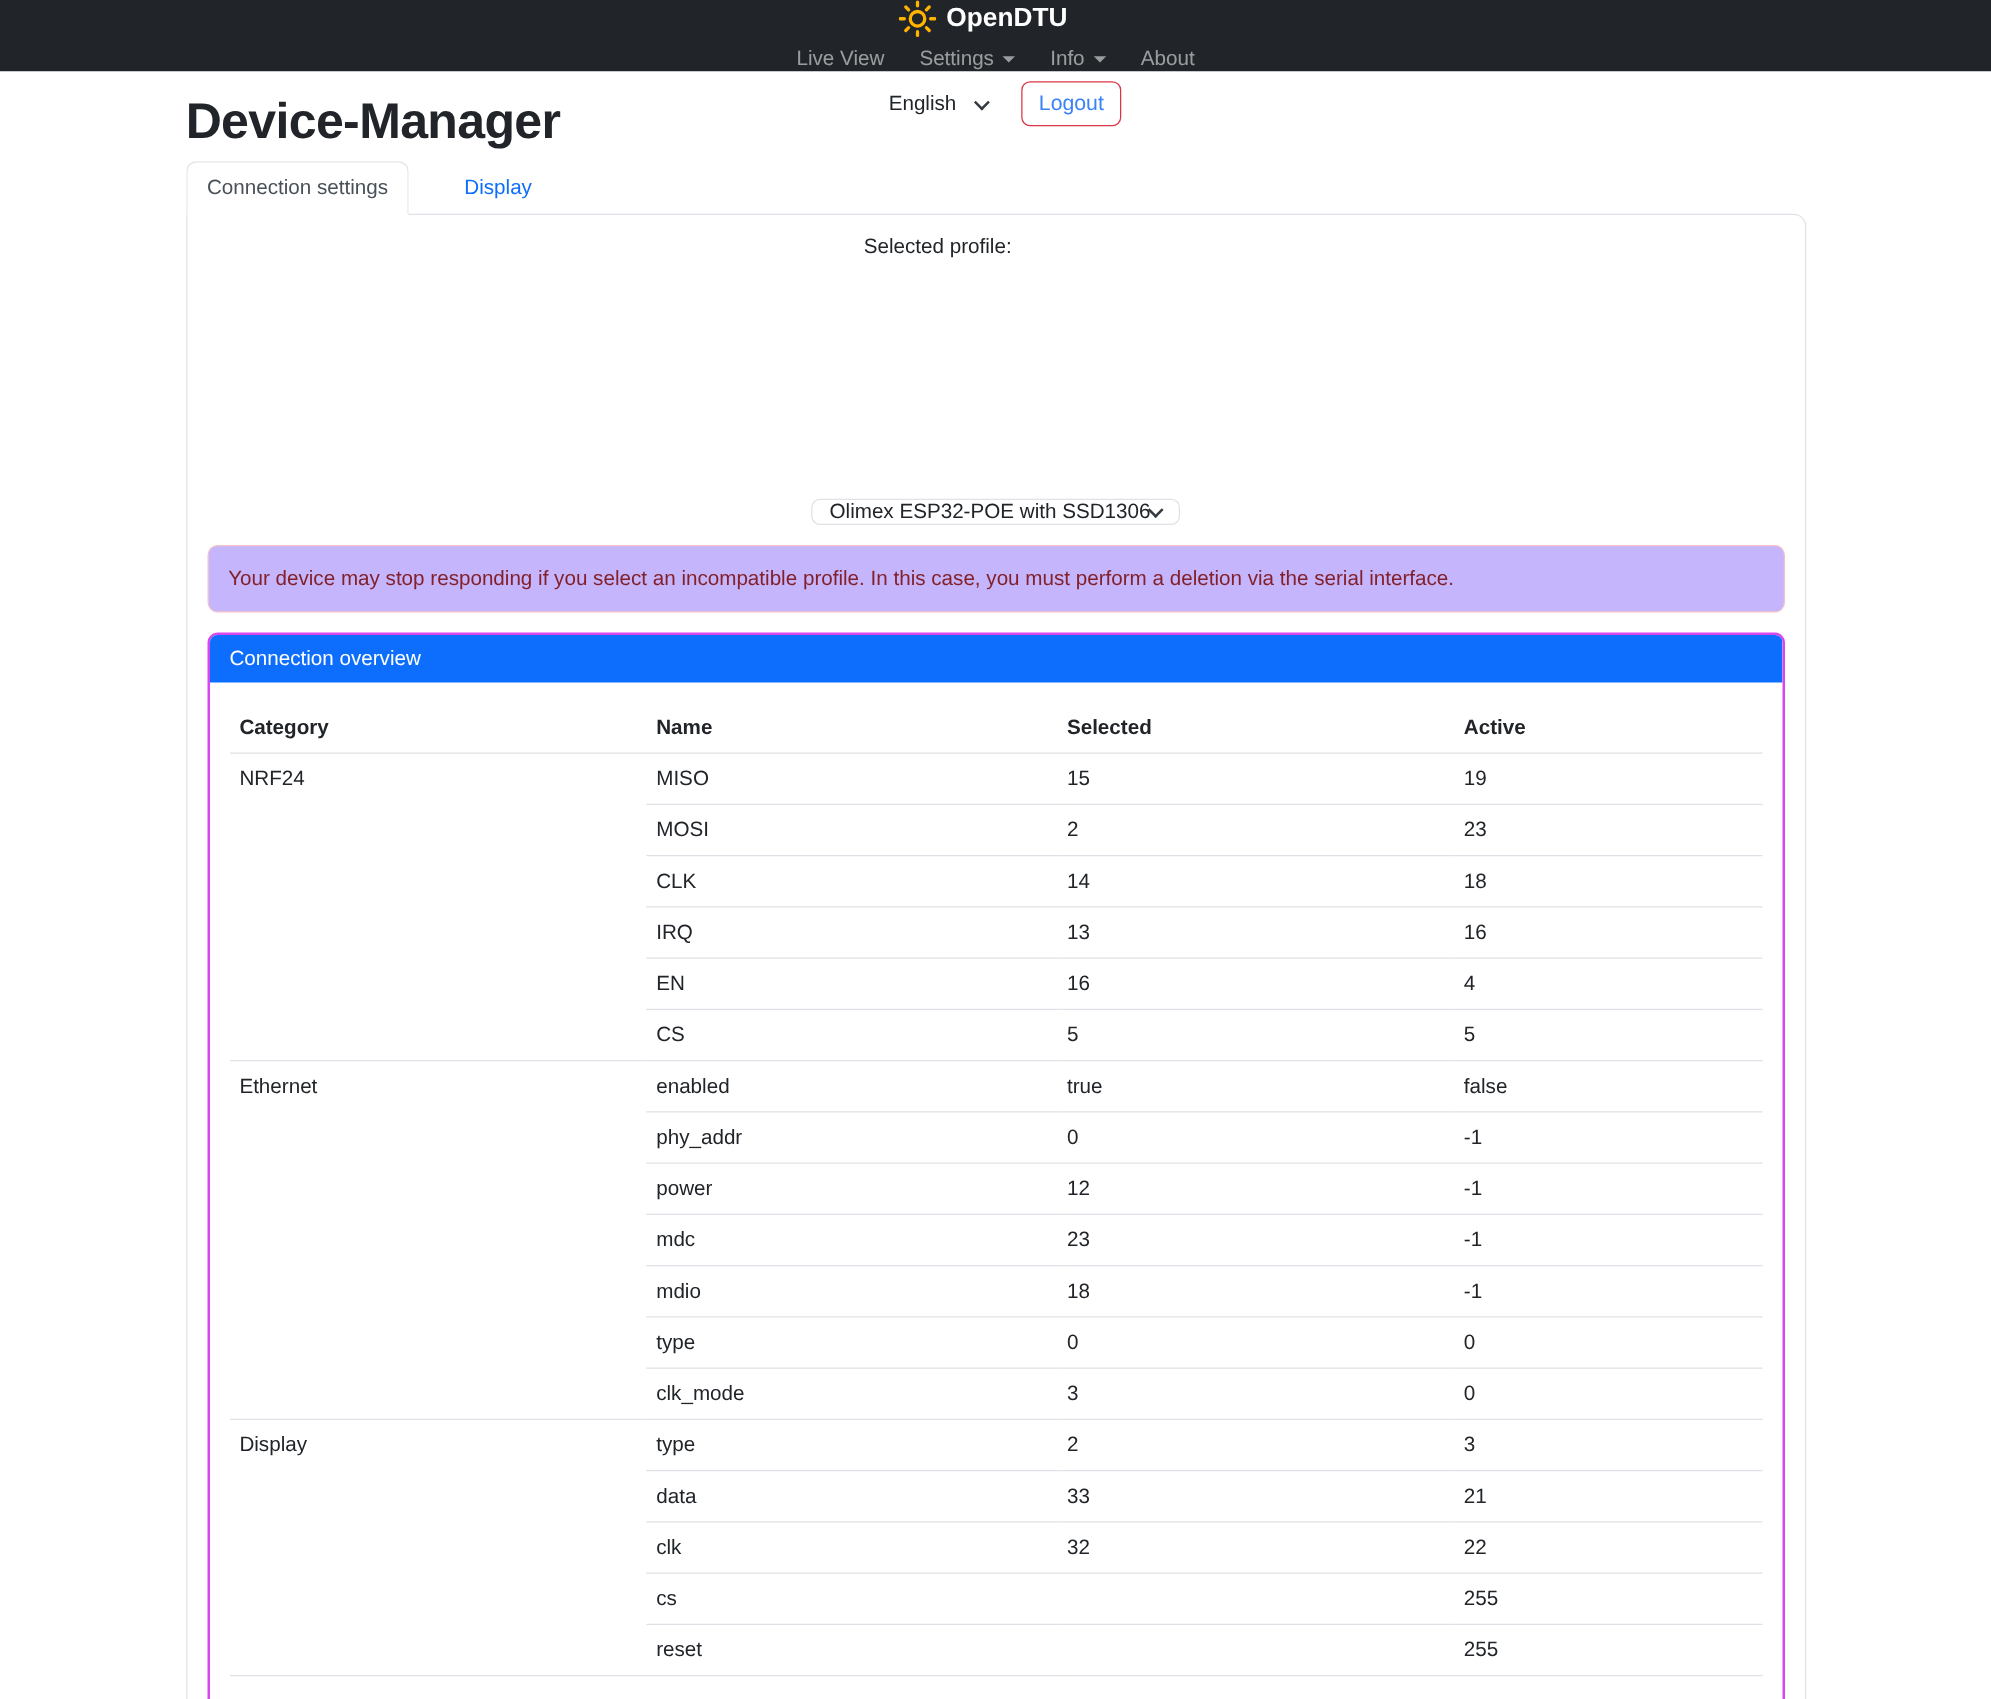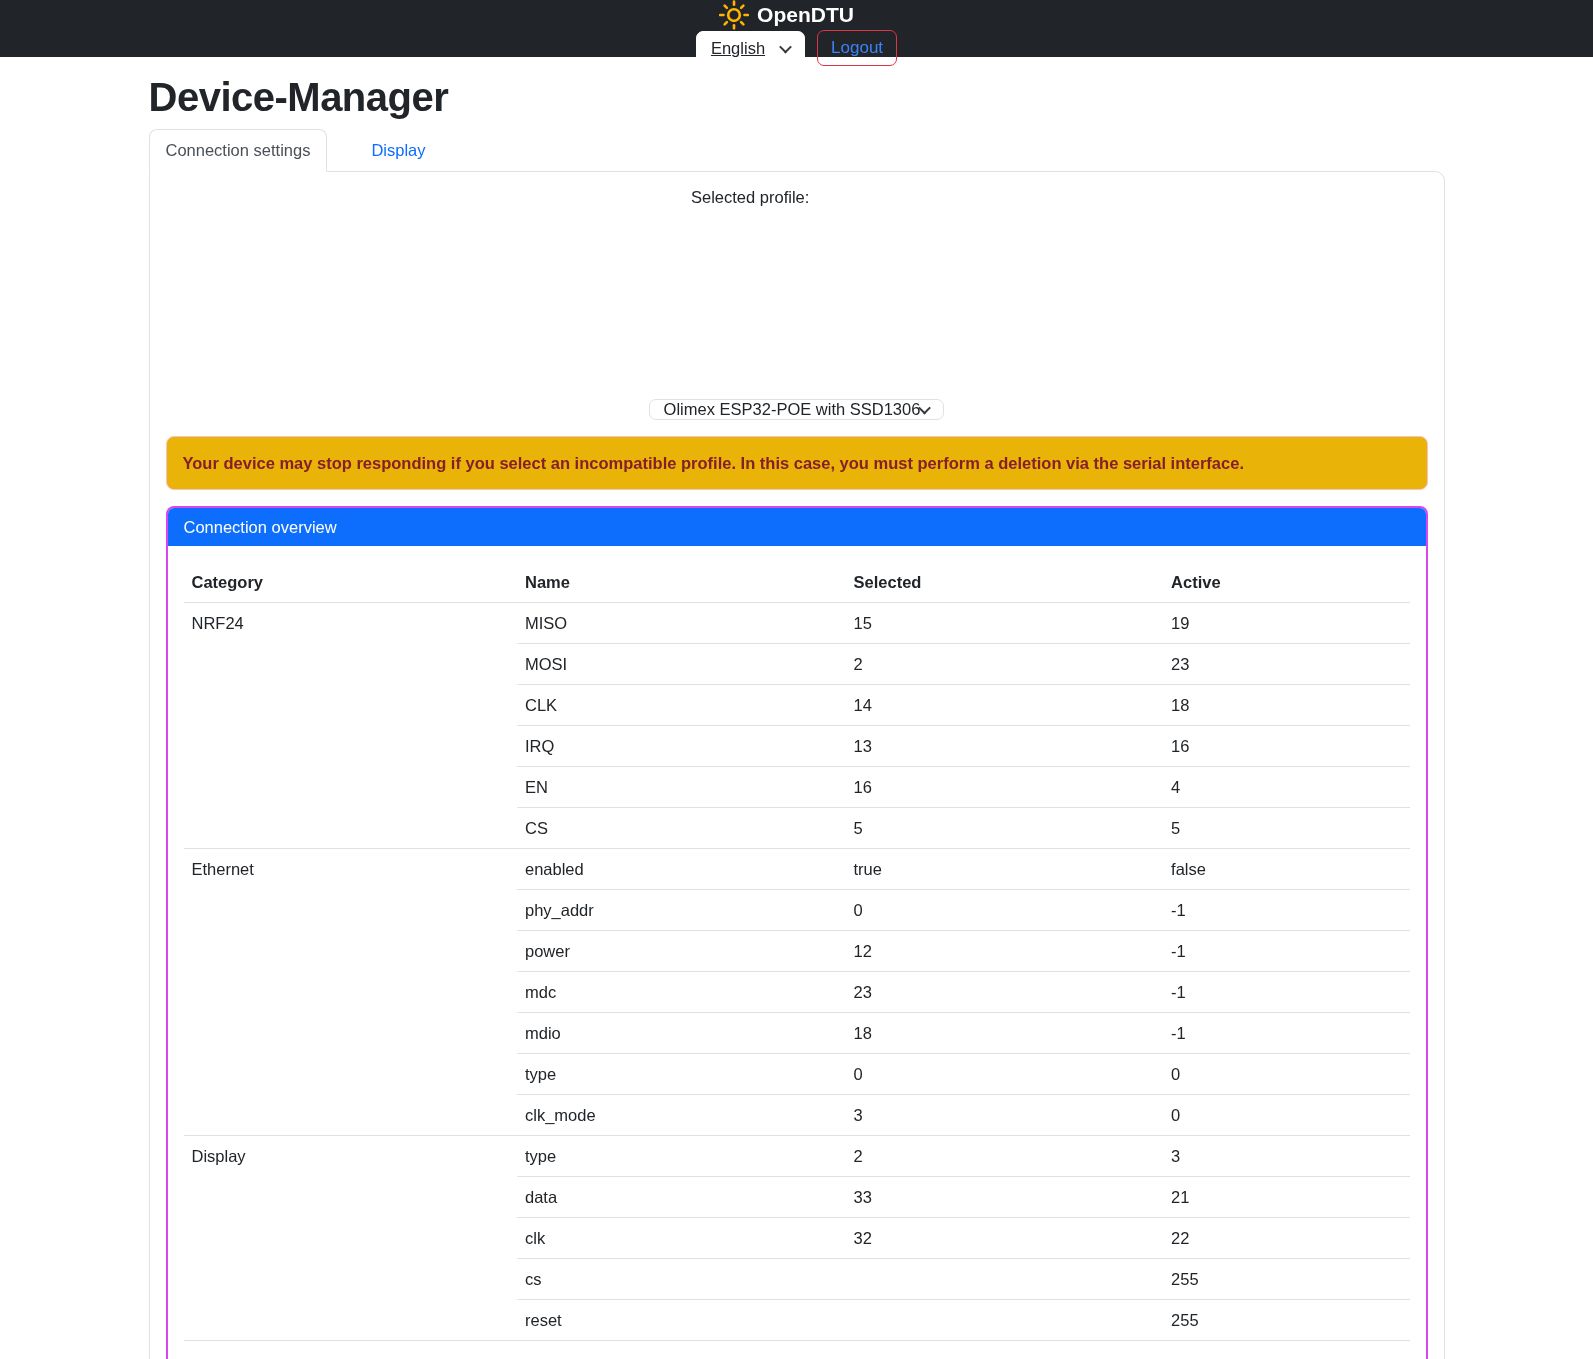--- a/index.html
+++ b/index.html
@@ -46,21 +46,21 @@
     white-space: nowrap;
   }
   .caret {
     display: inline-block;
     margin-left: 7px;
     vertical-align: 2px;
     border-left: 5px solid transparent;
     border-right: 5px solid transparent;
     border-top: 5px solid currentColor;
   }
-  .nav-right { display: flex; align-items: center; gap: 12px; text-decoration: underline; }
+  .nav-right { display: flex; align-items: center; gap: 12px; }
   .lang-select {
     background: #fff;
     color: #212529;
     border: 1px solid #fff;
     border-radius: 7px;
     padding: 7px 14px;
     display: flex;
     align-items: center;
     gap: 16px;
     cursor: pointer;
@@ -143,29 +143,28 @@
     align-items: center;
     justify-content: space-between;
     cursor: pointer;
     font-size: 16.5px;
     color: #212529;
     background: #fff;
   }
 
   
   .alert-danger {
-    background: #eab308;
+    background: #c4b5fd;
     border: 1px solid #f5c2c7;
     color: #842029;
     border-radius: 8px;
     padding: 16px;
     margin-bottom: 16px;
     font-size: 16.5px;
     line-height: 20px;
-    font-weight: bold;
   }
 
   
   .card {
     border: 2px solid #d946ef;
     border-radius: 8px;
     overflow: hidden;
   }
   .card-header {
     background: #0d6efd;
@@ -218,20 +217,26 @@
         <line x1="0.6" y1="8" x2="2.4" y2="8"></line>
         <line x1="13.6" y1="8" x2="15.4" y2="8"></line>
         <line x1="3" y1="3" x2="4.2" y2="4.2"></line>
         <line x1="11.8" y1="11.8" x2="13" y2="13"></line>
         <line x1="3" y1="13" x2="4.2" y2="11.8"></line>
         <line x1="11.8" y1="4.2" x2="13" y2="3"></line>
       </svg>
     </span>
     <span>OpenDTU</span>
   </a>
+  <ul class="nav-menu">
+      <li>Live View</li>
+      <li>Settings<span class="caret"></span></li>
+      <li>Info<span class="caret"></span></li>
+      <li>About</li>
+    </ul>
   <div class="nav-right">
     <div class="lang-select">
       <span>English</span>
       <span class="chevron"></span>
     </div>
     <button class="logout-btn">Logout</button>
   </div>
 </nav>
 
 <div class="container">

